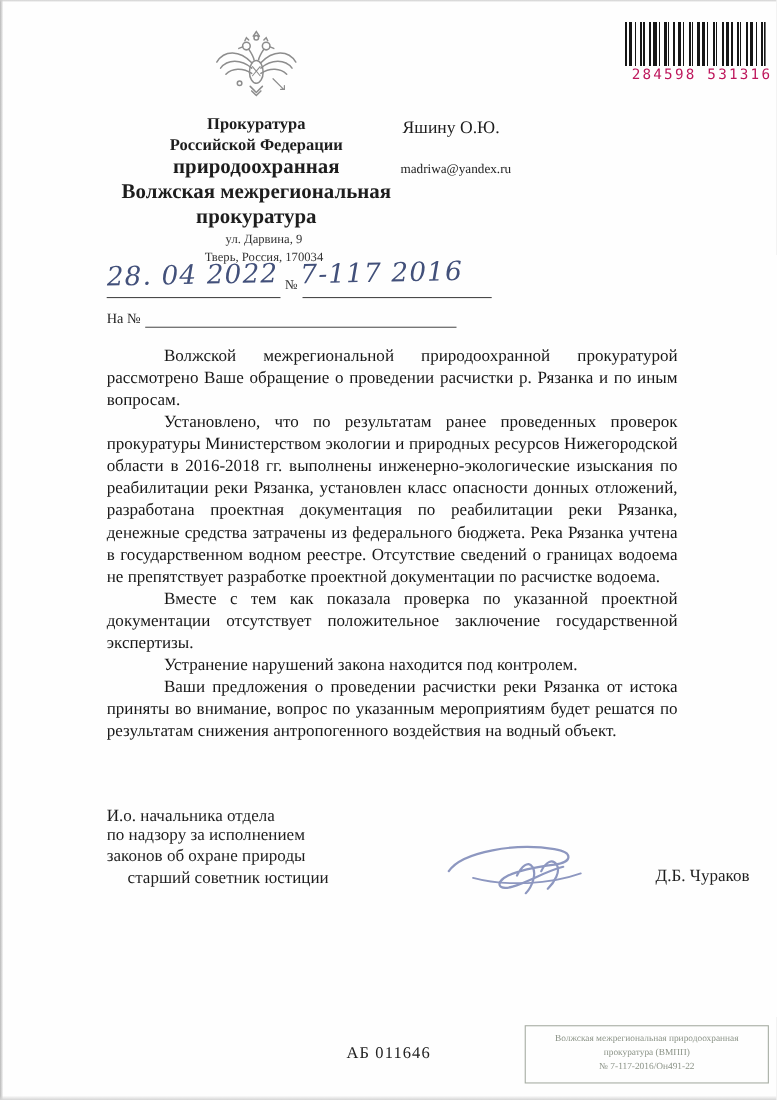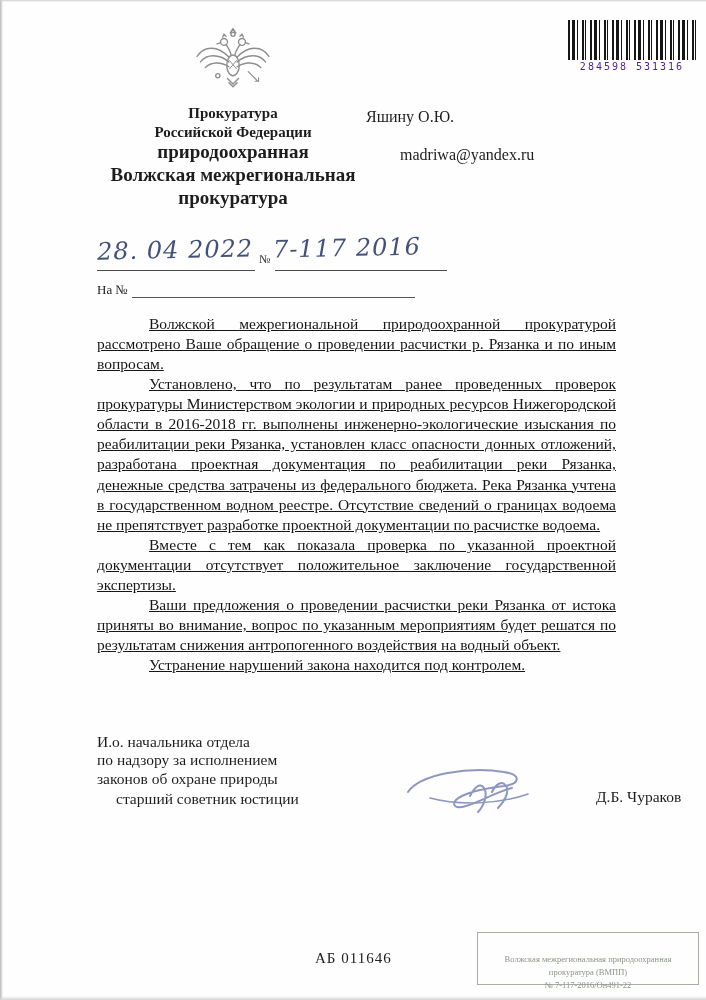--- a/index.html
+++ b/index.html
@@ -26,68 +26,68 @@
     height:40px;margin:4px 6px 0 6px;
     background:repeating-linear-gradient(90deg,
       #161616 0px,#161616 2px,transparent 2px,transparent 4px,
       #161616 4px,#161616 7px,transparent 7px,transparent 9px,
       #161616 9px,#161616 10px,transparent 10px,transparent 14px,
       #161616 14px,#161616 16px,transparent 16px,transparent 17px,
       #161616 17px,#161616 18px,transparent 18px,transparent 22px);
   }
   .barcode .digits{
     font-family:"DejaVu Sans Mono", monospace;
-    font-size:10px;letter-spacing:2px;color:#4c1d95;margin-top:1px;
+    font-size:13px;letter-spacing:2px;color:#be185d;margin-top:1px;text-align:right;
   }
 
   
   .emblem{position:absolute;left:189px;top:26px;width:88px;height:76px;}
   .org-small{position:absolute;left:92px;top:104px;width:282px;text-align:center;
     font-weight:bold;font-size:15px;line-height:1.25;}
   .org-big{position:absolute;left:80px;top:140px;width:306px;text-align:center;
     font-weight:bold;font-size:19px;line-height:1.22;}
   .org-addr{position:absolute;left:120px;top:211px;width:240px;text-align:center;
     font-size:11.5px;line-height:1.35;color:#333;}
 
   
   .recipient-name{position:absolute;left:366px;top:108px;font-size:16px;text-align:center;}
-  .recipient-email{position:absolute;left:364px;top:146px;font-size:16px;margin-left:36px;}
+  .recipient-email{position:absolute;left:364px;top:146px;font-size:12px;}
 
   
   .ref-line{position:absolute;left:97px;top:236px;width:370px;height:40px;}
   .hand{
     font-family:"DejaVu Serif", serif;font-style:italic;
     color:#42507a;font-size:24px;letter-spacing:1px;
     transform:rotate(-1.2deg);display:inline-block;
   }
   .hw-date{position:absolute;left:0;top:0;}
   .hw-no{position:absolute;left:176px;top:-2px;}
   .u1{position:absolute;left:0;top:34px;width:158px;border-bottom:1.2px solid #4a4a4a;}
   .no-symbol{position:absolute;left:162px;top:16px;font-size:12px;color:#333;}
   .u2{position:absolute;left:178px;top:34px;width:172px;border-bottom:1.2px solid #4a4a4a;}
 
   .na-line{position:absolute;left:97px;top:282px;width:330px;font-size:13px;color:#222;}
   .na-line .blank{display:inline-block;width:283px;border-bottom:1px solid #555;height:13px;vertical-align:bottom;margin-left:4px;}
 
   
   .body-text{position:absolute;left:97px;top:314px;width:519px;
     font-size:15.5px;line-height:1.295;text-align:justify;color:#161616;}
-  .body-text p{margin:0;text-indent:52px;text-decoration:underline;}
+  .body-text p{margin:0;text-indent:52px;}
 
   
   .sig-block{position:absolute;left:97px;top:733px;font-size:15.5px;line-height:1.18;}
   .sig-rank{position:absolute;left:97px;top:790px;font-size:15.5px;margin-left:19px;}
   .sig-squiggle{position:absolute;left:400px;top:762px;width:150px;height:58px;}
   .sig-name{position:absolute;left:596px;top:788px;font-size:15.5px;}
 
   
   .form-number{position:absolute;left:315px;top:950px;font-weight:normal;font-size:15px;letter-spacing:1px;color:#222;}
   .stamp-box{position:absolute;left:477px;top:932px;width:222px;height:53px;
     border:1px solid #a7ada3;box-sizing:border-box;
-    text-align:center;font-size:8.5px;color:#8b9387;line-height:1.55;padding-top:20px;}
+    text-align:center;font-size:8.5px;color:#8b9387;line-height:1.55;padding-top:4px;}
   .stamp-box div{white-space:nowrap;}
 </style>
 </head>
 <body>
 
 <div class="page">
   <div class="edge-left"></div>
   <div class="edge-top"></div>
   <div class="edge-bottom"></div>
 
@@ -130,42 +130,46 @@
 
   <div class="org-small">
     <div>Прокуратура</div>
     <div>Российской Федерации</div>
   </div>
   <div class="org-big">
     <div>природоохранная</div>
     <div>Волжская межрегиональная</div>
     <div>прокуратура</div>
   </div>
+  <div class="org-addr">
+    <div>ул. Дарвина, 9</div>
+    <div>Тверь, Россия, 170034</div>
+  </div>
 
   <div class="recipient-name">Яшину О.Ю.</div>
   <div class="recipient-email">madriwa@yandex.ru</div>
 
   <div class="ref-line">
     <span class="hand hw-date">28. 04 2022</span>
     <span class="no-symbol">№</span>
     <span class="hand hw-no">7-117 2016</span>
     <span class="u1"></span>
     <span class="u2"></span>
   </div>
 
   <div class="na-line">
     <span>На №</span><span class="blank"></span>
   </div>
 
   <div class="body-text">
     <p>Волжской межрегиональной природоохранной прокуратурой рассмотрено Ваше обращение о проведении расчистки р. Рязанка и по иным вопросам.</p>
     <p>Установлено, что по результатам ранее проведенных проверок прокуратуры Министерством экологии и природных ресурсов Нижегородской области в 2016-2018 гг. выполнены инженерно-экологические изыскания по реабилитации реки Рязанка, установлен класс опасности донных отложений, разработана проектная документация по реабилитации реки Рязанка, денежные средства затрачены из федерального бюджета. Река Рязанка учтена в государственном водном реестре. Отсутствие сведений о границах водоема не препятствует разработке проектной документации по расчистке водоема.</p>
     <p>Вместе с тем как показала проверка по указанной проектной документации отсутствует положительное заключение государственной экспертизы.</p>
+    <p>Устранение нарушений закона находится под контролем.</p>
     <p>Ваши предложения о проведении расчистки реки Рязанка от истока приняты во внимание, вопрос по указанным мероприятиям будет решатся по результатам снижения антропогенного воздействия на водный объект.</p>
-    <p>Устранение нарушений закона находится под контролем.</p>
   </div>
 
   <div class="sig-block">
     <div>И.о. начальника отдела</div>
     <div>по надзору за исполнением</div>
     <div>законов об охране природы</div>
   </div>
   <div class="sig-rank">старший советник юстиции</div>
 
   <svg class="sig-squiggle" viewBox="0 0 150 58" fill="none" stroke="#8d97c0" stroke-width="2" stroke-linecap="round">

